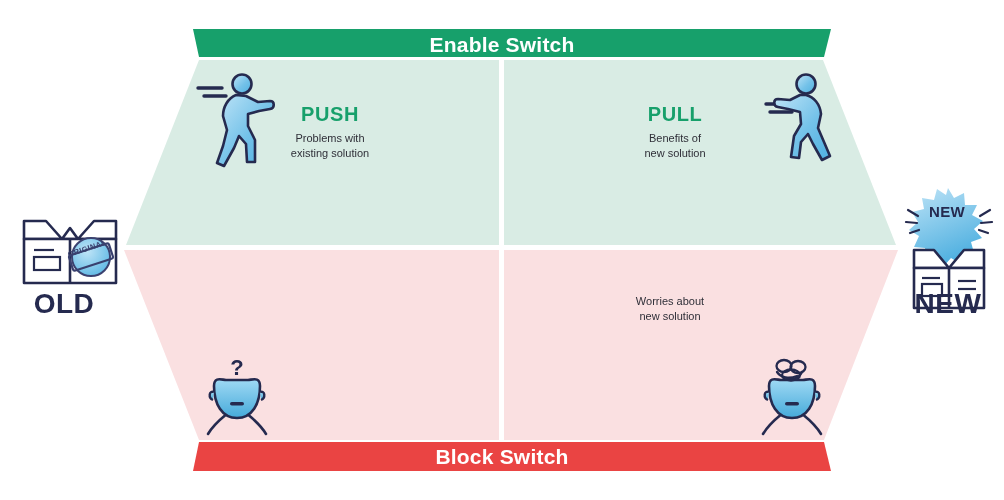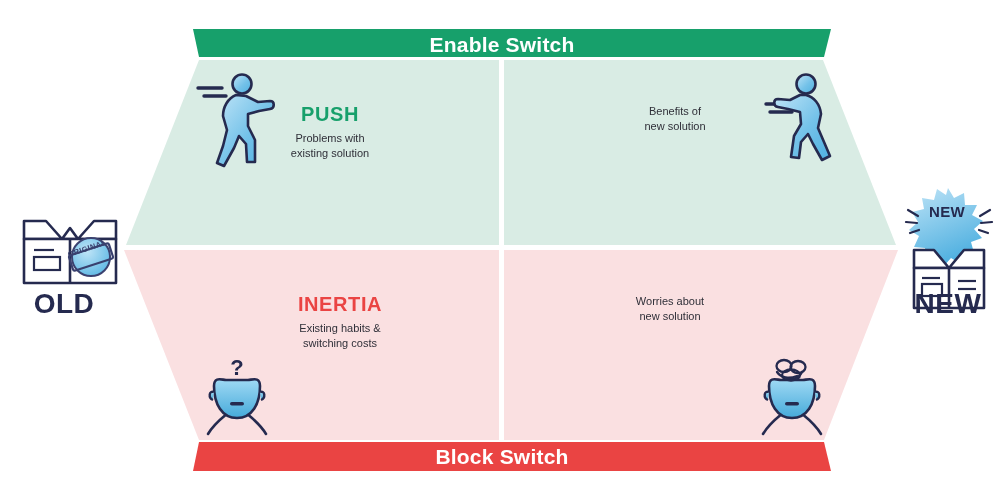--- a/index.html
+++ b/index.html
@@ -275,29 +275,25 @@
 
   <div class="band-label" id="block-band-label">Block Switch</div>
 
   <div class="quad" id="quad-push">
     <div class="quad-title green">PUSH</div>
     <div class="quad-desc">Problems with
 existing solution</div>
   </div>
 
   <div class="quad" id="quad-pull">
+    <div class="quad-title green">PULL</div>
     <div class="quad-desc">Benefits of
 new solution</div>
   </div>
 
-  <div class="quad" id="quad-inertia">
-    <div class="quad-title red">INERTIA</div>
-    <div class="quad-desc">Existing habits &amp;
-switching costs</div>
-  </div>
 
   <div class="quad" id="quad-anxiety">
     <div class="quad-desc">Worries about
 new solution</div>
   </div>
 
   <div class="side-label" id="old-label">OLD</div>
 
   <div class="side-label" id="new-label">NEW</div>
 

